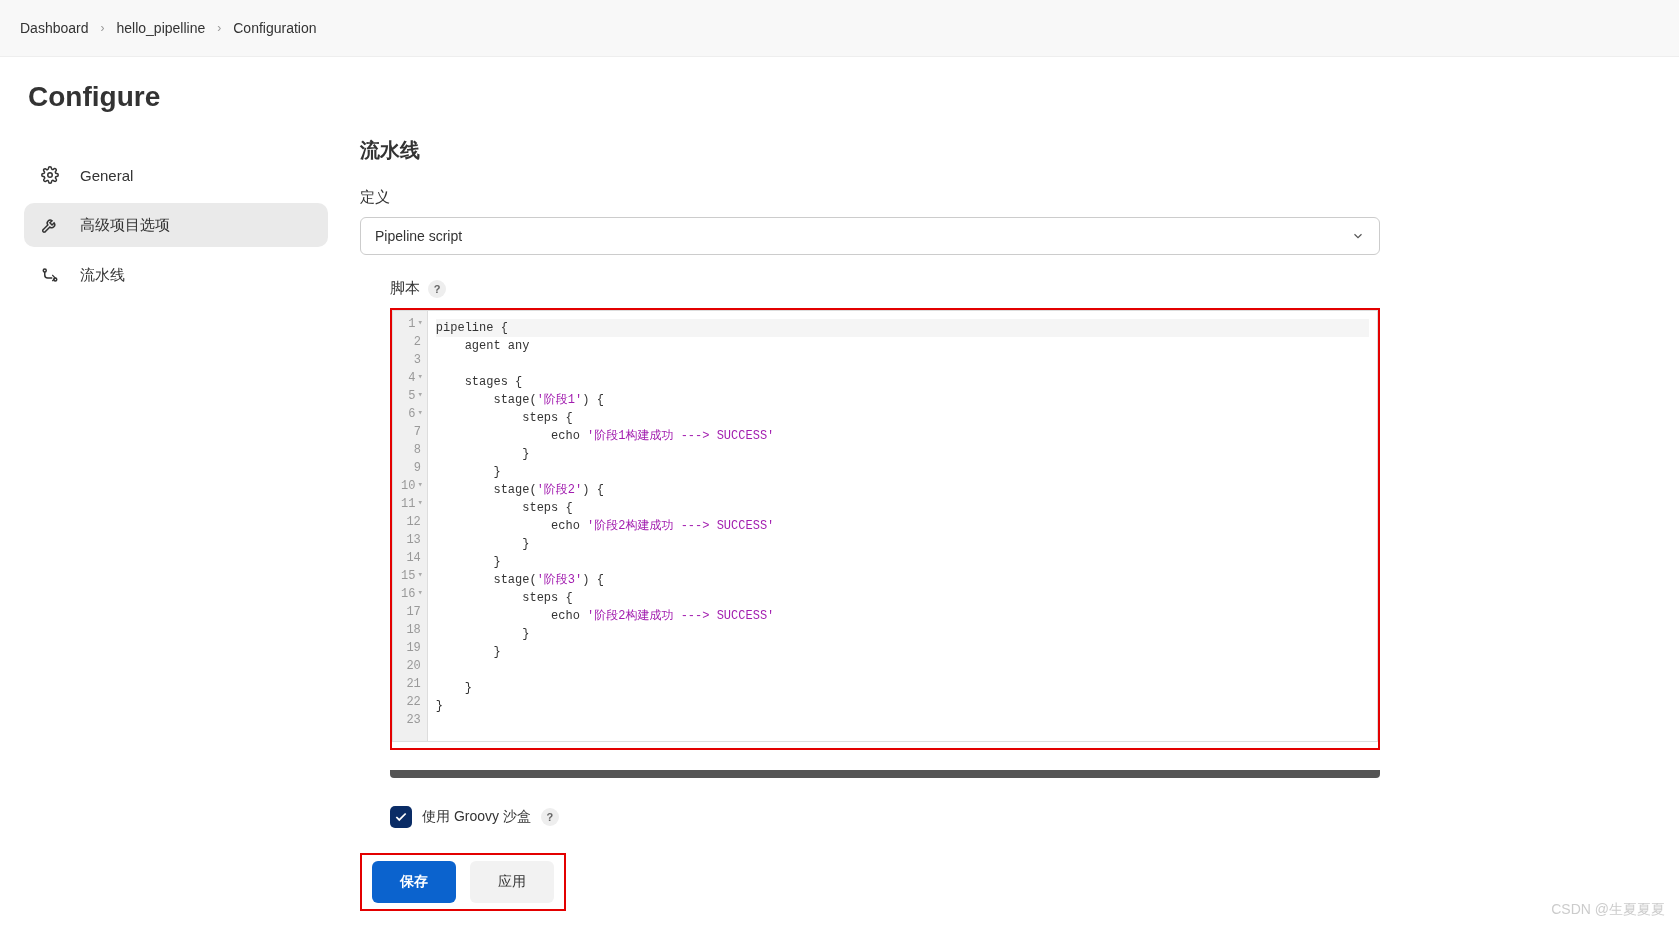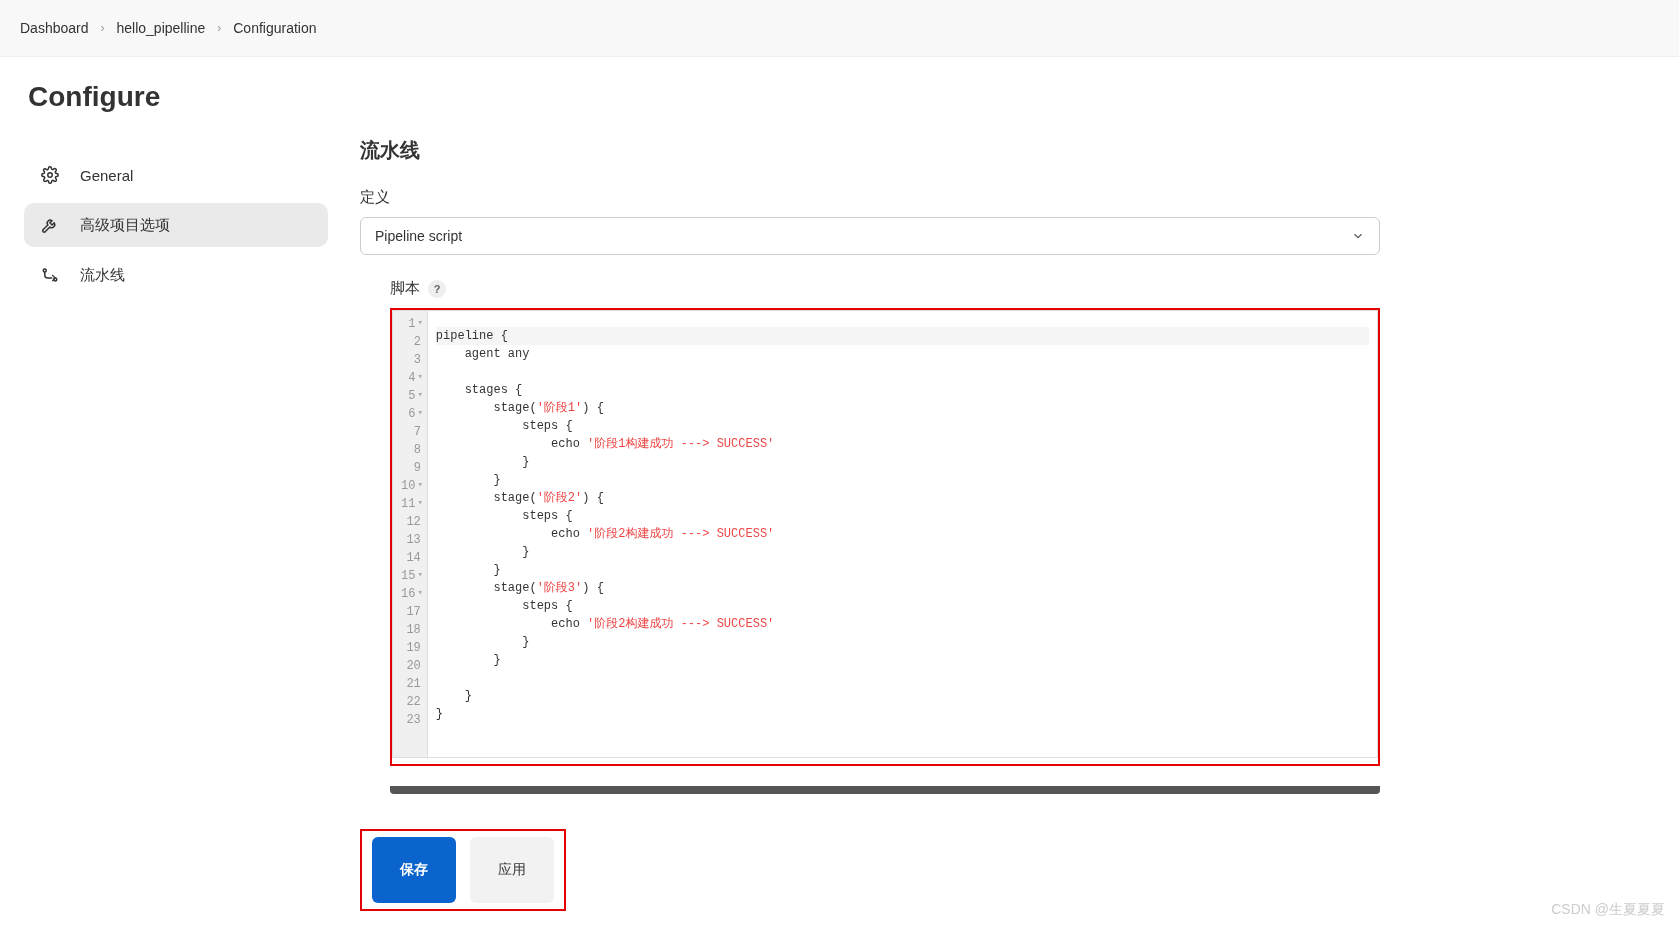--- a/index.html
+++ b/index.html
@@ -19,33 +19,33 @@
 .field-label { font-size: 15px; margin-bottom: 10px; display: flex; align-items: center; gap: 8px; }
 .help-badge { display: inline-flex; align-items: center; justify-content: center; width: 18px; height: 18px; border-radius: 50%; background: #eee; color: #666; font-size: 11px; font-weight: 600; cursor: pointer; }
 .select-box { display: flex; align-items: center; justify-content: space-between; border: 1px solid #ccc; border-radius: 6px; padding: 10px 14px; font-size: 14px; margin-bottom: 24px; cursor: pointer; }
 .chevron { color: #555; }
 .script-wrap { padding-left: 30px; }
 .red-outline { border: 2px solid #e30000; padding: 0 0 6px 0; margin-bottom: 8px; }
 .editor { display: flex; border: 1px solid #ddd; font-family: Consolas, Monaco, "Courier New", monospace; font-size: 12px; line-height: 1.5; background: #fff; }
 .gutter { background: #f0f0f0; color: #999; text-align: right; padding: 4px 4px 4px 8px; user-select: none; border-right: 1px solid #ddd; min-width: 34px; }
 .gutter .ln { display: flex; justify-content: flex-end; align-items: center; gap: 2px; height: 18px; }
 .gutter .fold { color: #aaa; font-size: 9px; }
-.code { padding: 16px 8px; flex: 1; white-space: pre; }
+.code { padding: 8px 8px; flex: 1; white-space: pre; }
 .code .line { height: 18px; }
 .code .line.hl { background: #f5f5f5; }
 .tok-kw { color: #333; }
-.tok-str { color: #ef4444; }
+.tok-str { color: #a21caf; }
 .editor-shadow { height: 8px; background: #555; border-radius: 0 0 4px 4px; margin-top: 20px; }
 .checkbox-row { display: flex; align-items: center; gap: 10px; margin-top: 28px; padding-left: 30px; }
 .cbx { width: 22px; height: 22px; border-radius: 5px; background: #0a2c66; display: flex; align-items: center; justify-content: center; color: #fff; cursor: pointer; }
 .link-row { margin-top: 40px; padding-left: 30px; }
 .link-row a { color: #0b63ce; font-weight: 600; text-decoration: none; font-size: 15px; }
 .action-bar { position: fixed; bottom: 0; left: 340px; right: 0; padding: 14px 20px; background: #fff; }
 .action-inner { display: inline-flex; gap: 14px; border: 2px solid #e30000; padding: 6px 10px; }
-.btn { border: none; border-radius: 6px; padding: 24px 28px; font-size: 14px; cursor: pointer; }
+.btn { border: none; border-radius: 6px; padding: 12px 28px; font-size: 14px; cursor: pointer; }
 .btn-primary { background: #0b63ce; color: #fff; font-weight: 600; }
 .btn-secondary { background: #f2f2f2; color: #333; }
 .watermark { position: fixed; bottom: 6px; right: 14px; color: #ccc; font-size: 14px; pointer-events: none; }
 svg { display: block; }
 </style>
 </head>
 <body>
 
 <div class="breadcrumb">
   <span>Dashboard</span>

